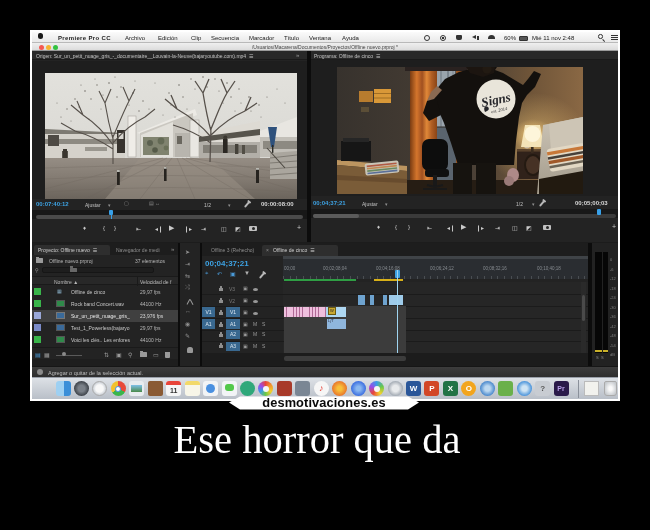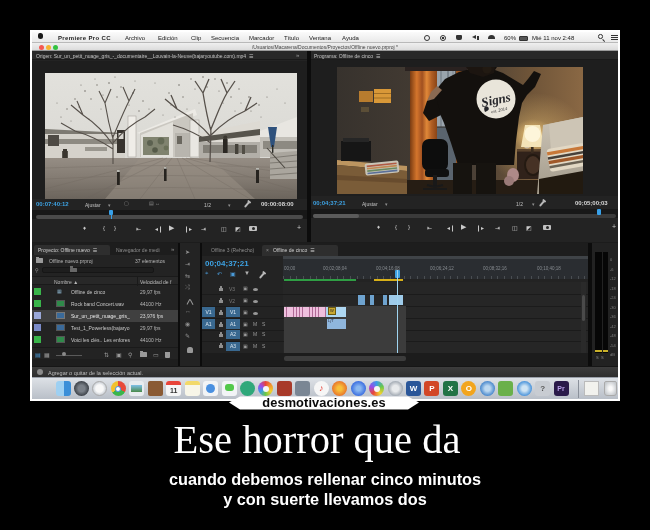--- a/index.html
+++ b/index.html
@@ -694,17 +694,13 @@
     </div>
   </div>
 
   <svg id="ribbon" style="position:absolute;left:229px;top:395px;" width="190" height="16" viewBox="0 0 190 16">
     <polygon points="0,7.5 11,1.5 179,1.5 190,7.5 179,14.5 11,14.5" fill="#ffffff"></polygon>
     <text x="95" y="12" text-anchor="middle" font-family="Liberation Sans" font-weight="bold" font-size="12.8" fill="#0a0a0a" letter-spacing="0.1">desmotivaciones.es</text>
   </svg>
 
   <div id="title" style="position:absolute;left:-8px;top:420px;width:650px;text-align:center;
        font-family:'Liberation Serif',serif;font-size:40.5px;line-height:1;color:#fff;">Ese horror que da</div>
-  <div id="sub1" style="position:absolute;left:0;top:470px;width:650px;text-align:center;
-       font-family:'Liberation Sans',sans-serif;font-weight:bold;font-size:16.3px;color:#fff;">cuando debemos rellenar cinco minutos</div>
-  <div id="sub2" style="position:absolute;left:0;top:490px;width:650px;text-align:center;
-       font-family:'Liberation Sans',sans-serif;font-weight:bold;font-size:16.3px;color:#fff;">y con suerte llevamos dos</div>
 </div>
 
 </body></html>

